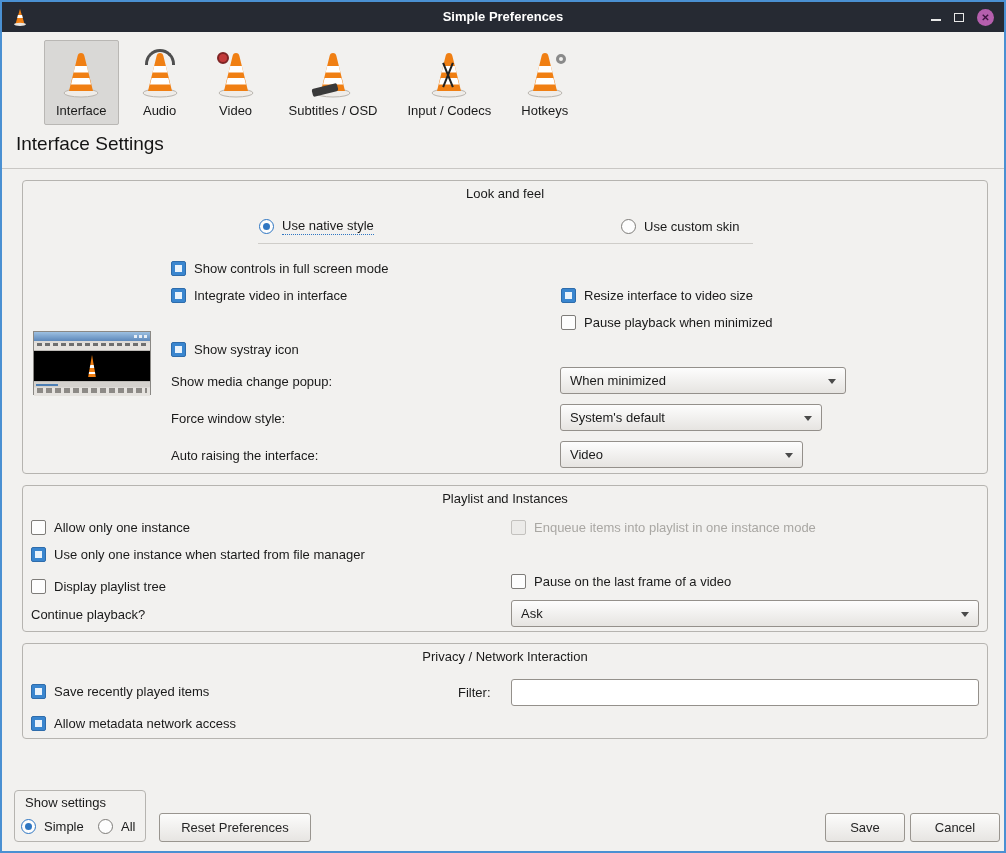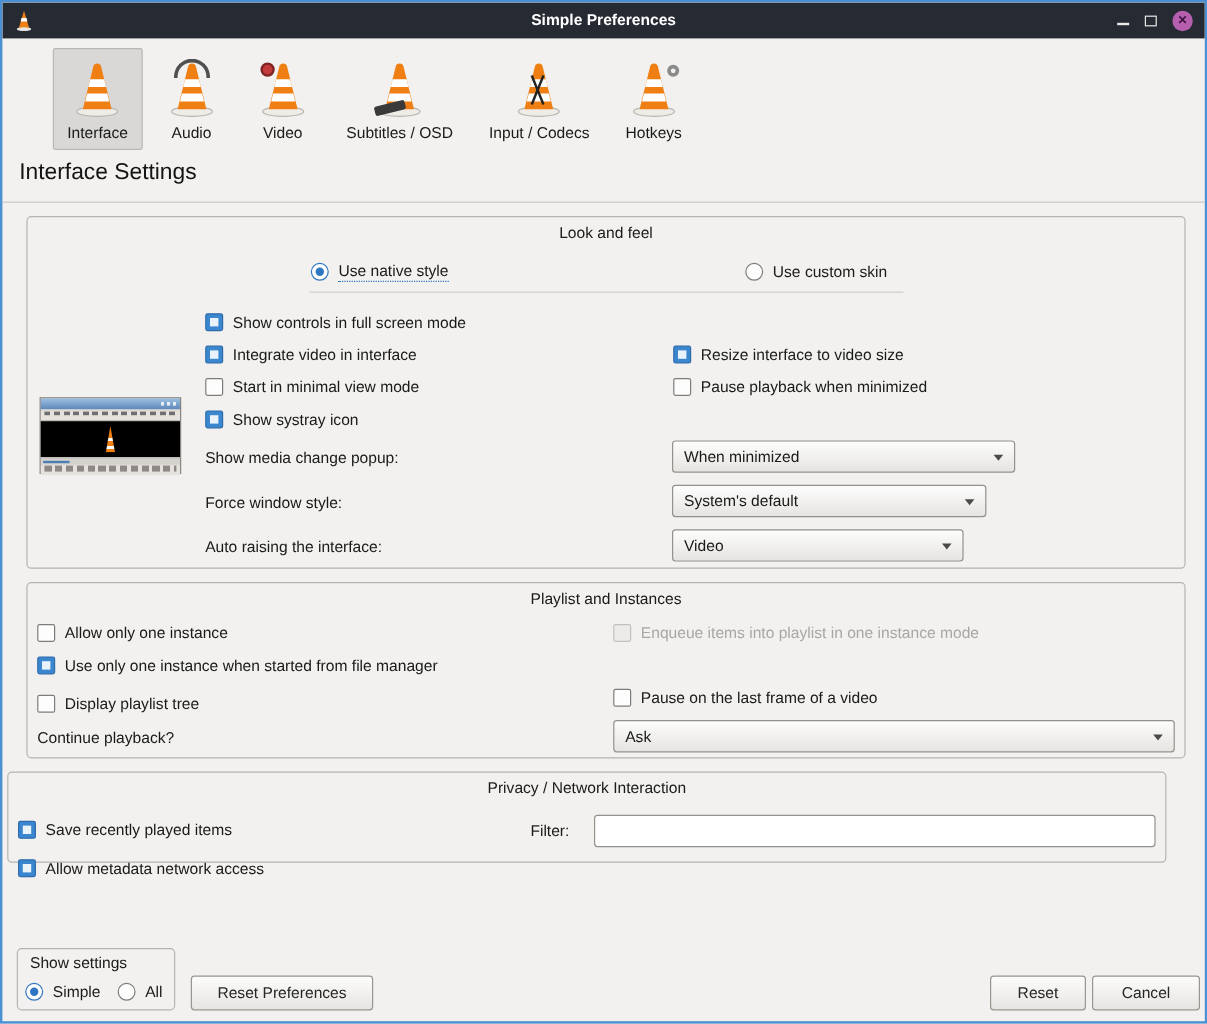--- a/index.html
+++ b/index.html
@@ -203,24 +203,20 @@
   </div>
 
   <div class="cbrow" style="left:148px; top:74px;">
     <span class="cb checked"></span>
     <span>Show controls in full screen mode</span>
   </div>
   <div class="cbrow" style="left:148px; top:101px;">
     <span class="cb checked"></span>
     <span>Integrate video in interface</span>
   </div>
-  <div class="cbrow" style="left:148px; top:128px;">
-    <span class="cb"></span>
-    <span>Start in minimal view mode</span>
-  </div>
   <div class="cbrow" style="left:148px; top:155px;">
     <span class="cb checked"></span>
     <span>Show systray icon</span>
   </div>
 
   <div class="cbrow" style="left:538px; top:101px;">
     <span class="cb checked"></span>
     <span>Resize interface to video size</span>
   </div>
   <div class="cbrow" style="left:538px; top:128px;">
@@ -267,21 +263,21 @@
     <span class="cb"></span>
     <span>Pause on the last frame of a video</span>
   </div>
 
   <div class="flabel" style="left:8px; top:115px;">Continue playback?</div>
   <div class="dd" style="left:488px; top:114px; width:468px;">
     <span>Ask</span>
   </div>
 </div>
 
-<div class="gbox" style="left:4px; top:641px; width:966px; height:76px;">
+<div class="gbox" style="left:20px; top:641px; width:966px; height:96px;">
   <div class="gtitle">Privacy / Network Interaction</div>
 
   <div class="cbrow" style="left:8px; top:34px;">
     <span class="cb checked"></span>
     <span>Save recently played items</span>
   </div>
   <div class="flabel" style="left:435px; top:35px;">Filter:</div>
   <input class="tinput" style="left: 488px; top: 35px; width: 468px;" value="">
 
   <div class="cbrow" style="left:8px; top:66px;">
@@ -299,17 +295,17 @@
   <div class="rdrow" style="left:83px; top:22px;">
     <span class="radio"></span>
     <span>All</span>
   </div>
 </div>
 
 <div class="btn" style="left:157px; top:811px; width:152px;">
   <span>Reset Preferences</span>
 </div>
 <div class="btn" style="left:823px; top:811px; width:80px;">
-  <span>Reset</span>
+  <span>Save</span>
 </div>
 <div class="btn" style="left:908px; top:811px; width:90px;">
   <span>Cancel</span>
 </div>
 
 </body></html>

